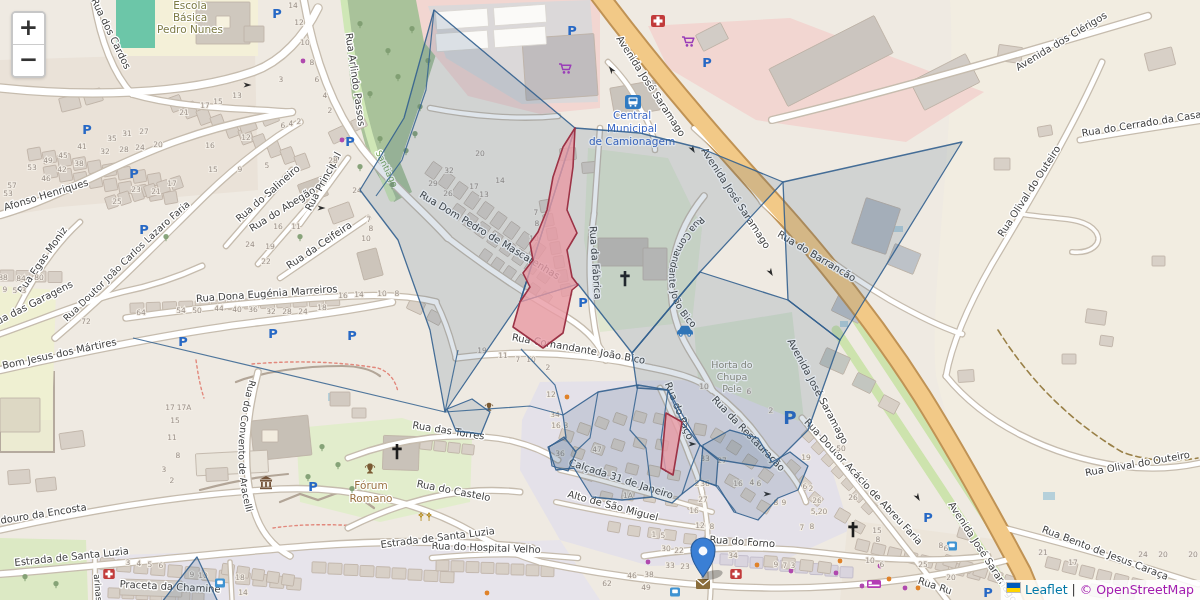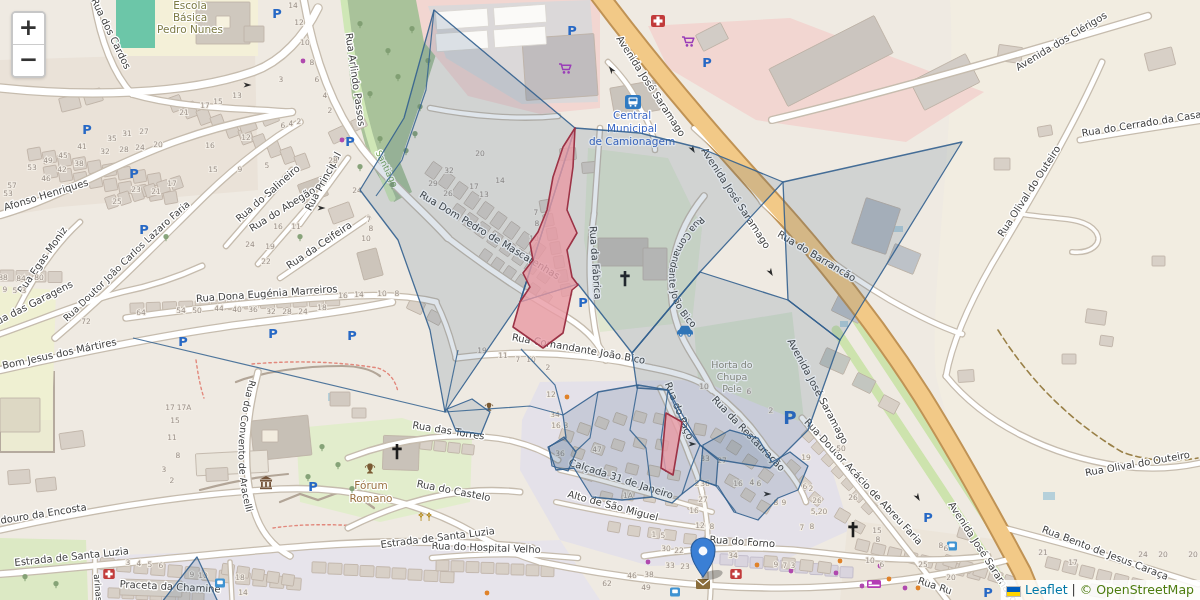--- a/index.html
+++ b/index.html
@@ -5,25 +5,25 @@
   html,body{margin:0;padding:0;background:#ddd;}
   #map{position:relative;width:1200px;height:600px;overflow:hidden;background:#efeae2;
        font-family:"DejaVu Sans",sans-serif;}
   #map svg{position:absolute;left:0;top:0;}
   .zoomctl{position:absolute;left:11px;top:11px;z-index:20;border:2px solid rgba(0,0,0,.22);
        border-radius:5px;overflow:hidden;background:#fff;box-shadow:0 1px 3px rgba(0,0,0,.15);}
   .zoomctl a{display:block;width:31px;height:31px;line-height:29px;text-align:center;
        font-size:23px;font-weight:bold;color:#333;background:#fff;text-decoration:none;cursor:pointer;}
   .zoomctl a:first-child{border-bottom:1px solid #ccc;}
   .attrib{position:absolute;right:0;bottom:0;z-index:20;background:rgba(255,255,255,.85);
-       padding:2px 6px 3px 5px;font-size:12.5px;color:#333;display:flex;align-items:flex-end;gap:4px;
+       padding:2px 6px 3px 5px;font-size:12.5px;color:#333;display:flex;align-items:flex-start;gap:4px;
        white-space:nowrap;}
   .attrib a{text-decoration:none;}
   .attrib .leaf{color:#0078a8;}
-  .attrib .osm{color:#4d7c0f;}
+  .attrib .osm{color:#a21caf;}
   .flag{display:inline-block;width:15px;height:11px;border:1px solid #bbb;box-sizing:border-box;}
   .flag i{display:block;width:100%;height:50%;}
   .flag .t{background:#005bbb;}
   .flag .b{background:#ffd500;}
 </style>
 </head>
 <body>
 
 <div id="map">
     <svg width="1200" height="600" viewBox="0 0 1200 600">

